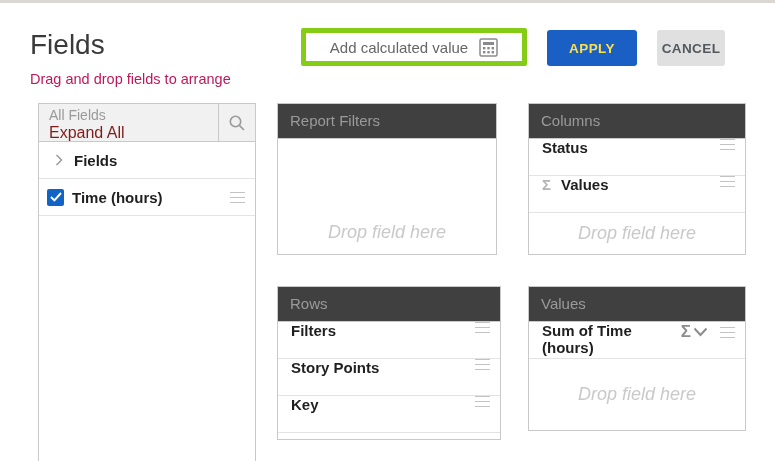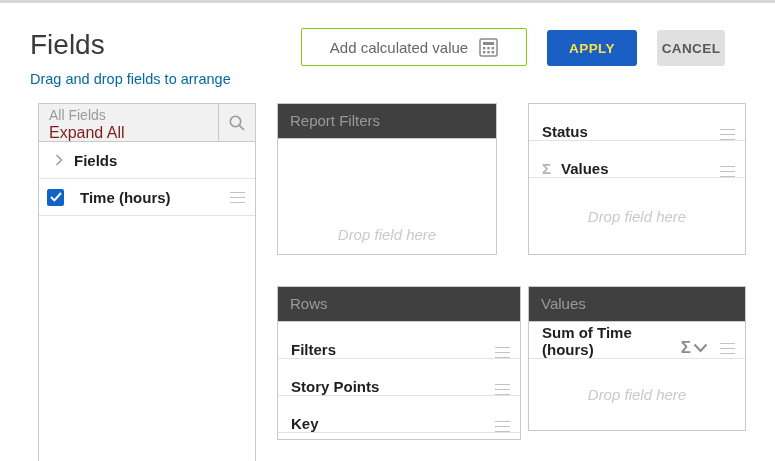--- a/index.html
+++ b/index.html
@@ -3,75 +3,75 @@
 <meta charset="utf-8">
 <style>
   * { margin:0; padding:0; box-sizing:border-box; }
   html,body { background:#fff; }
   body { font-family:"Liberation Sans","DejaVu Sans",sans-serif; }
   .screen {
     position:relative; width:775px; height:461px; background:#fff;
     overflow:hidden; border-top:3px solid #dbd8d4;
   }
   .page-title { position:absolute; left:30px; top:26px; font-size:28px; font-weight:400; color:#3a3a3a; }
-  .page-subtitle { position:absolute; left:30px; top:68px; font-size:14.5px; color:#0369a1; }
+  .page-subtitle { position:absolute; left:30px; top:68px; font-size:14.5px; color:#be185d; }
 
   .add-calc-btn {
     position:absolute; left:301px; top:25px; width:226px; height:38px;
-    background:#fff; border:1px solid #84cc16; border-radius:2px;
+    background:#fff; border:5px solid #84cc16; border-radius:2px;
     display:flex; align-items:center; justify-content:center; gap:11px;
     color:#666; font-size:15px; cursor:pointer;
   }
   .btn {
     position:absolute; top:27px; height:36px; border:none; border-radius:3px;
     font-size:13.5px; font-weight:bold; letter-spacing:0.4px; cursor:pointer;
     font-family:inherit;
   }
   .btn-apply { left:547px; width:90px; color:#fde047; }
   .btn-cancel { left:657px; width:68px; color:#54575c; }
 
   .panel { position:absolute; border:1px solid #c9c9c9; background:#fff; }
   .panel-header {
     background:#404040; color:#9a9a9a; font-size:15px;
     height:35px; line-height:34px; padding:0 12px; border-bottom:1px solid #c9c9c9;
   }
   .field-row {
-    display:flex; align-items:flex-end; height:37px; padding:0 10px 0 13px;
+    display:flex; align-items:flex-start; height:37px; padding:0 10px 0 13px;
     border-bottom:1px solid #e3e3e3; background:#fff;
   }
   .field-label { font-size:15px; font-weight:bold; color:#1f1f1f; }
   .drag-handle {
     margin-left:auto; width:15px; height:11px;
     background:repeating-linear-gradient(to bottom,#c3c3c3 0 1px,transparent 1px 5px);
   }
   .sigma-inline { color:#b3b3b3; font-weight:bold; font-size:15px; margin-right:10px; }
   .sum-icons { margin-left:auto; display:flex; align-items:center; gap:2px; }
   .sum-sigma { color:#8c8c8c; font-weight:bold; font-size:17px; }
   .sum-icons .drag-handle { margin-left:10px; }
-  .drop-hint { font-style:italic; color:#c9c9c9; font-size:15px; text-align:center; }
+  .drop-hint { font-style:italic; color:#c9c9c9; font-size:18px; text-align:center; }
 
   
   .all-fields { left:38px; top:100px; width:218px; height:402px; }
   .af-header { display:flex; background:#f1f1f1; border-bottom:1px solid #c9c9c9; height:38px; }
   .af-header-text { flex:1; padding:3px 0 0 10px; }
   .af-title { font-size:14px; color:#9a9a9a; line-height:17px; }
   .af-expand { font-size:16px; color:#7f1d1d; line-height:14px; cursor:pointer; display:inline-block; }
   .af-search { width:37px; border-left:1px solid #c9c9c9; display:flex; align-items:center; justify-content:center; cursor:pointer; }
   .tree-row { display:flex; align-items:center; height:37px; padding-left:16px; border-bottom:1px solid #e3e3e3; cursor:pointer; }
   .tree-row .field-label { margin-left:11px; }
   .check-row { display:flex; align-items:center; height:37px; padding:0 10px 0 8px; border-bottom:1px solid #e3e3e3; }
   .checkbox { width:17px; height:17px; border-radius:2px; display:flex; align-items:center; justify-content:center; cursor:pointer; }
-  .check-row .field-label { margin-left:16px; }
+  .check-row .field-label { margin-left:8px; }
 
   
   .report-filters { left:277px; top:100px; width:220px; height:152px; }
   .rf-body { position:relative; height:115px; }
   .rf-body .drop-hint { position:absolute; left:0; right:0; bottom:11px; }
   .columns-panel { left:528px; top:100px; width:218px; height:152px; display:flex; flex-direction:column; }
-  .rows-panel { left:277px; top:283px; width:244px; height:154px; display:flex; flex-direction:column; }
+  .rows-panel { left:277px; top:283px; width:224px; height:154px; display:flex; flex-direction:column; }
   .values-panel { left:528px; top:283px; width:218px; height:145px; display:flex; flex-direction:column; }
   .drop-area { flex:1; display:flex; align-items:center; justify-content:center; }
   .drop-sliver { flex:1; }
   svg { display:block; }
 </style>
 </head>
 <body>
 
 <div class="screen">
 
@@ -132,20 +132,21 @@
   </div>
 
   <div class="panel report-filters">
     <div class="panel-header">Report Filters</div>
     <div class="rf-body">
       <div class="drop-hint">Drop field here</div>
     </div>
   </div>
 
   <div class="panel columns-panel">
+    <div class="panel-header">Columns</div>
     <div class="field-row">
       <span class="field-label">Status</span>
       <span class="drag-handle"></span>
     </div>
     <div class="field-row">
       <span class="sigma-inline">Σ</span>
       <span class="field-label">Values</span>
       <span class="drag-handle"></span>
     </div>
     <div class="drop-area">

